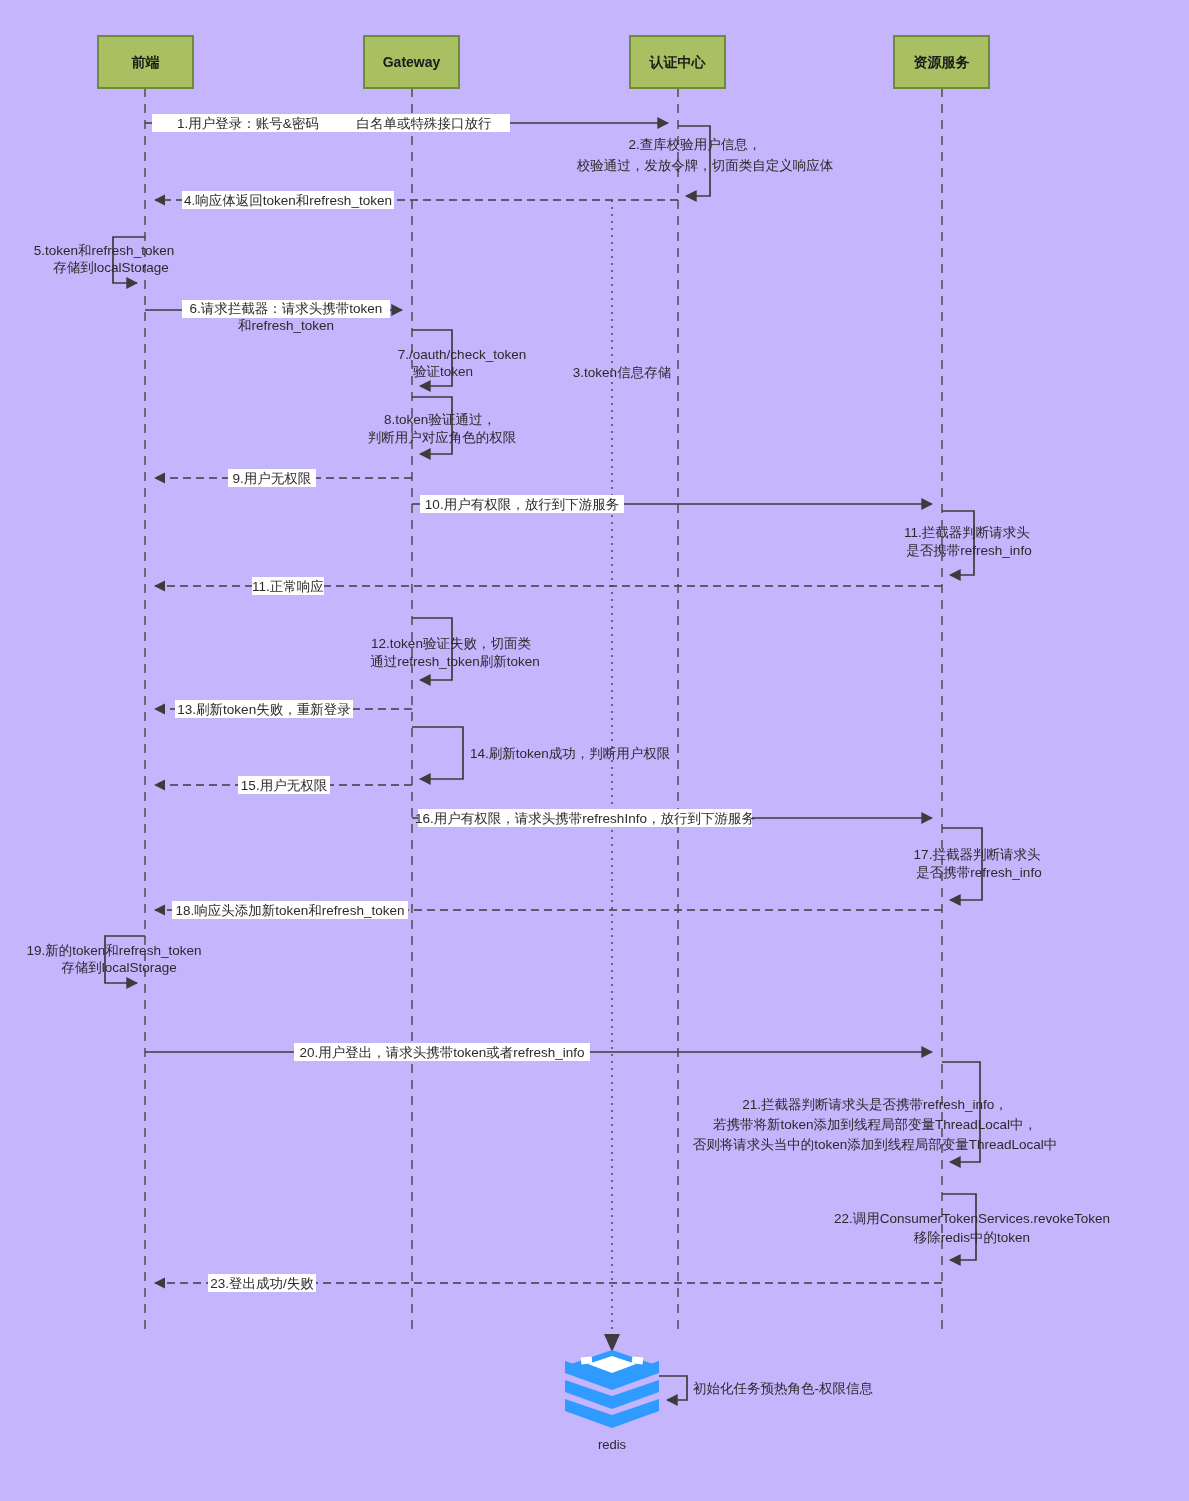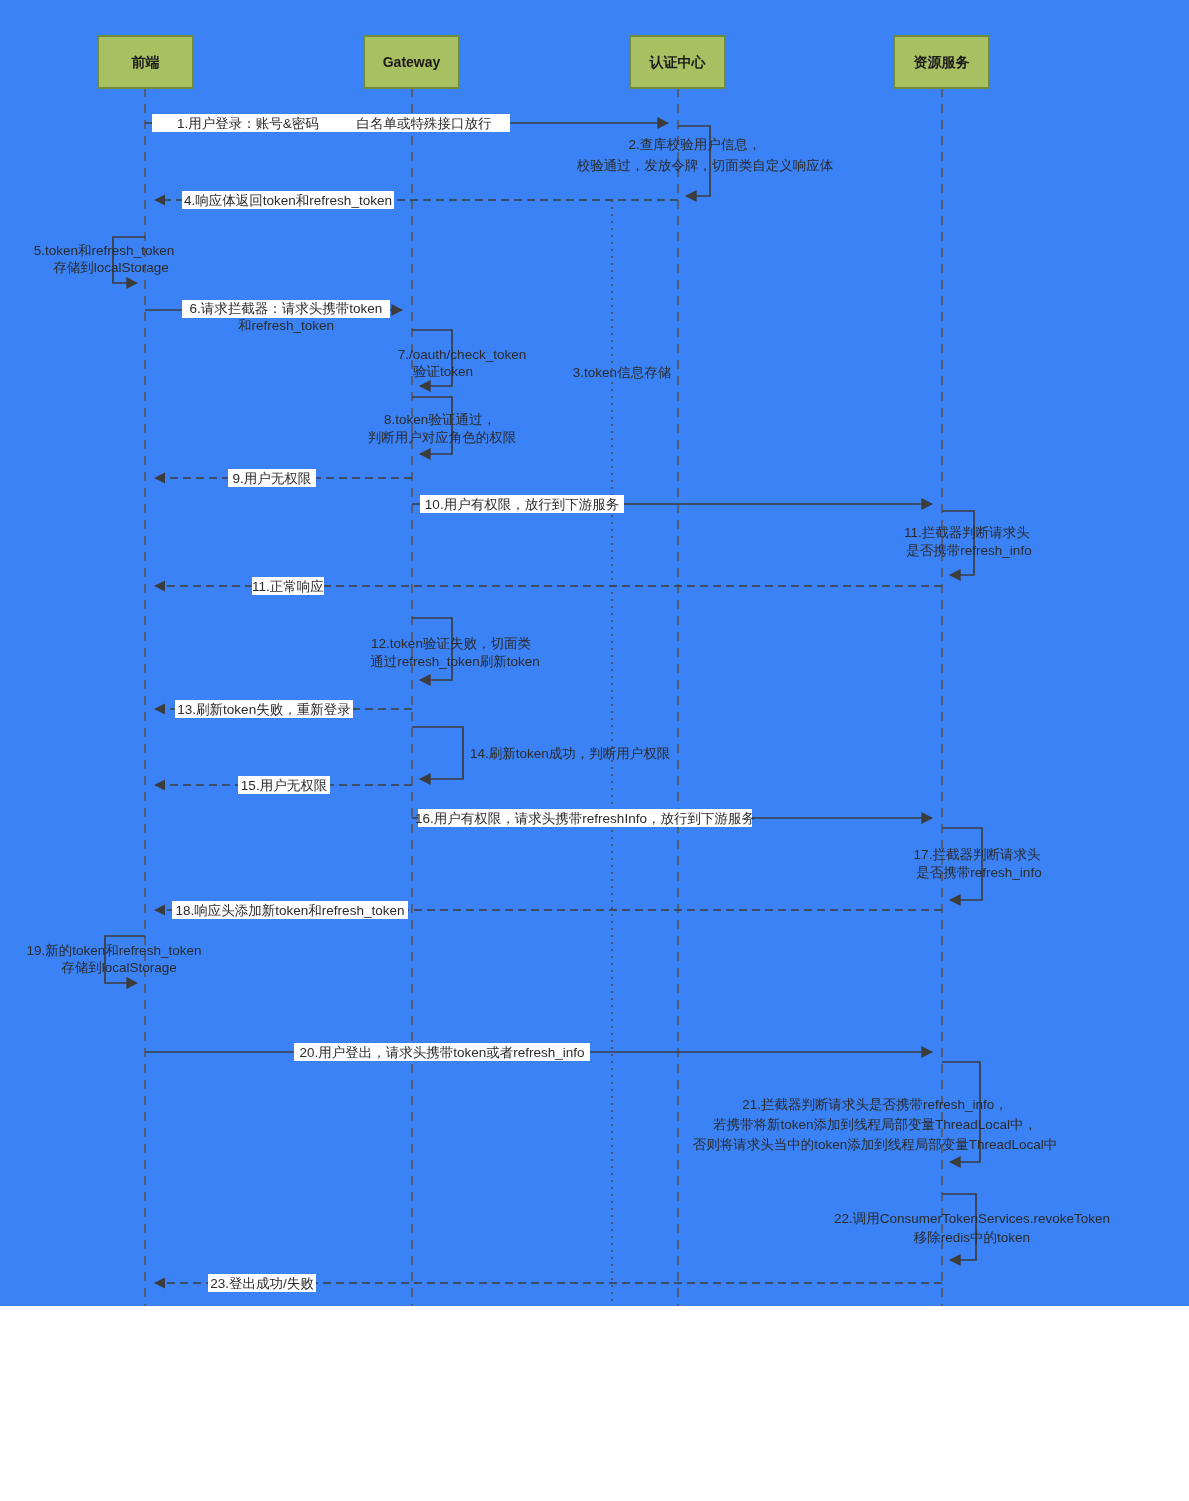--- a/index.html
+++ b/index.html
@@ -6,23 +6,23 @@
     margin: 0;
     padding: 0;
     background: #ffffff;
   }
   body {
     font-family: "Liberation Sans", "DejaVu Sans", sans-serif;
   }
   #diagram-root {
     position: relative;
     width: 1189px;
-    height: 1306px;
+    height: 1501px;
     overflow: hidden;
-    background: #3b82f6;
+    background: #c4b5fd;
   }
   #diagram-svg {
     position: absolute;
     left: 0;
     top: 0;
     width: 1189px;
     height: 1501px;
   }
   .participant-label {
     font-size: 14px;

